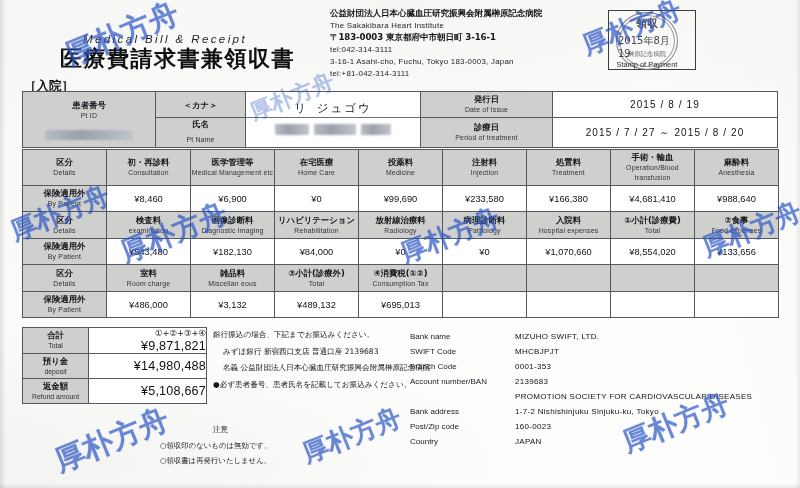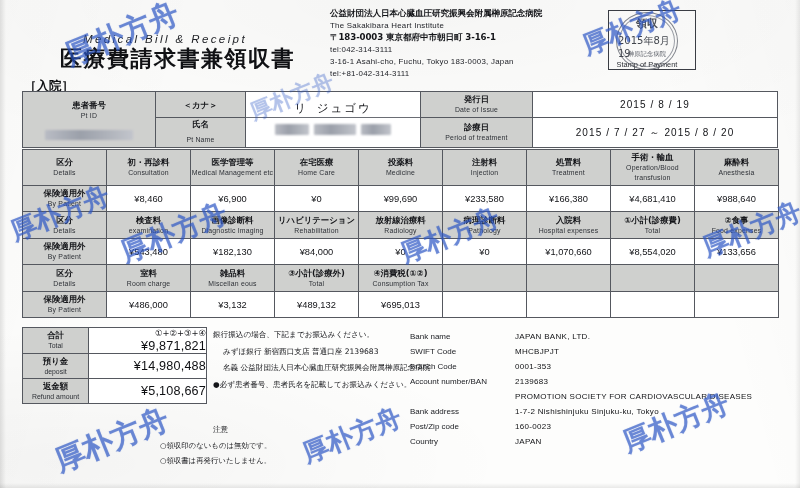--- a/index.html
+++ b/index.html
@@ -93,21 +93,21 @@
     display:block; font-size: 6.9px; color: #2d3036; line-height: 10px;
     padding-bottom: 2px; letter-spacing:.2px;
   }
   .val { background: #ffffff; text-align: center; font-size: 9.3px; color:#121317; }
 
   
   .pt-tbl { position: absolute; left: 22px; top: 91px; width: 756px; }
   .pt-lbl { width: 133px; }
   .pt-kana { width: 90px; }
   .pt-name { width: 175px; }
-  .pt-dlbl { width: 112px; }
+  .pt-dlbl { width: 132px; }
   .redact {
     display:inline-block; height: 11px; border-radius: 1px;
     background: linear-gradient(90deg,#b9bcc4,#9ba0aa 40%,#aeb2ba 70%,#c2c5cc);
     filter: blur(1.1px);
     vertical-align: middle;
   }
   .kana-top {
     font-family:Liberation Mono, monospace; font-size: 11.5px; letter-spacing: 2px;
     color:#131418; text-align:center; padding: 2px 0 1px;
     border-bottom: 1px solid #6a6d74;
@@ -454,21 +454,21 @@
 
   <div class="caution">注意</div>
   <div class="caution-list">
     <div>○領収印のないものは無効です。</div>
     <div>○領収書は再発行いたしません。</div>
   </div>
 
   <div class="bank">
     <div class="row">
       <span class="k">Bank name</span>
-      <span class="v">JAPAN BANK, LTD.</span>
+      <span class="v">MIZUHO SWIFT, LTD.</span>
     </div>
     <div class="row">
       <span class="k">SWIFT Code</span>
       <span class="v">MHCBJPJT</span>
     </div>
     <div class="row">
       <span class="k">Branch Code</span>
       <span class="v">0001-353</span>
     </div>
     <div class="row">

